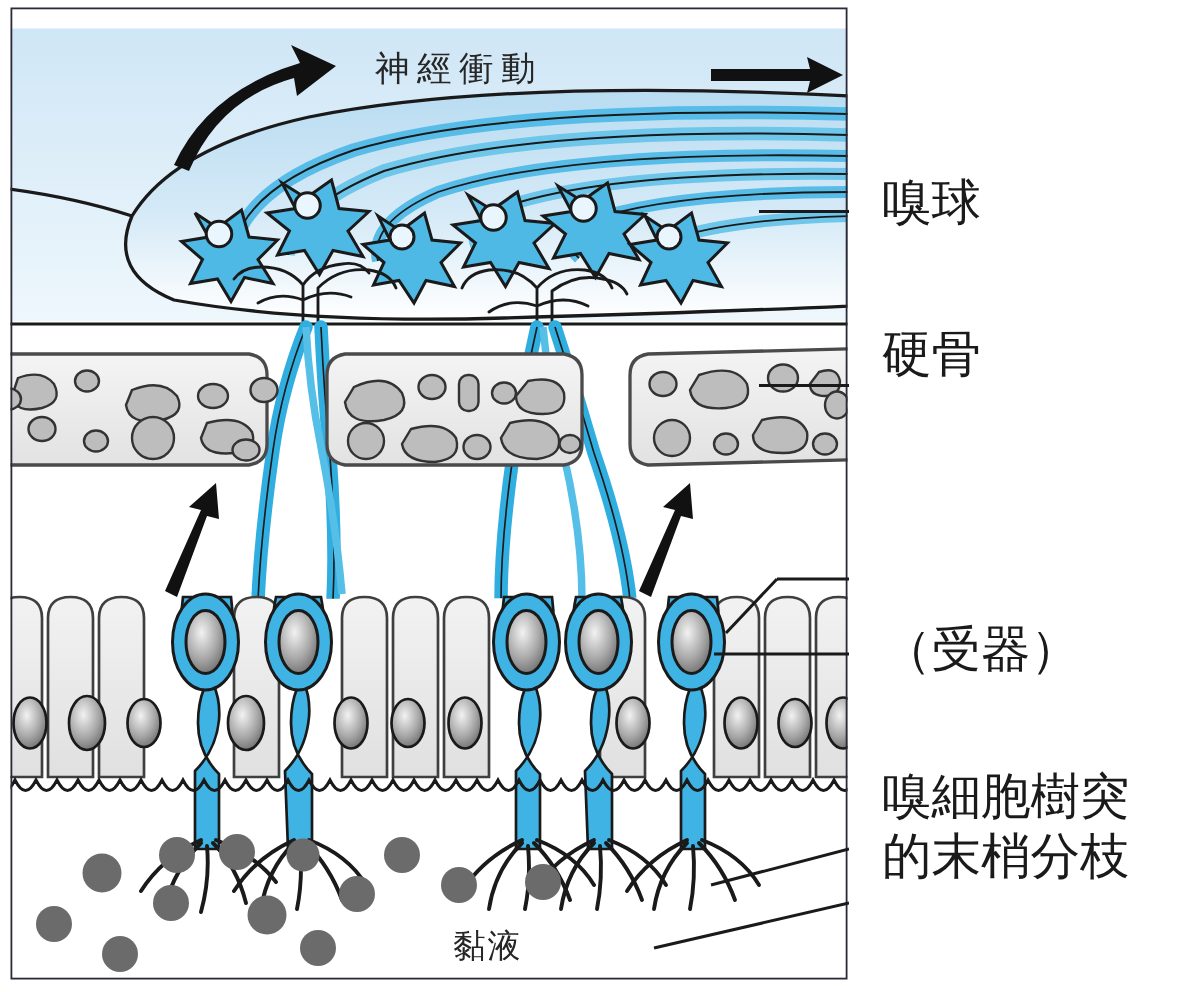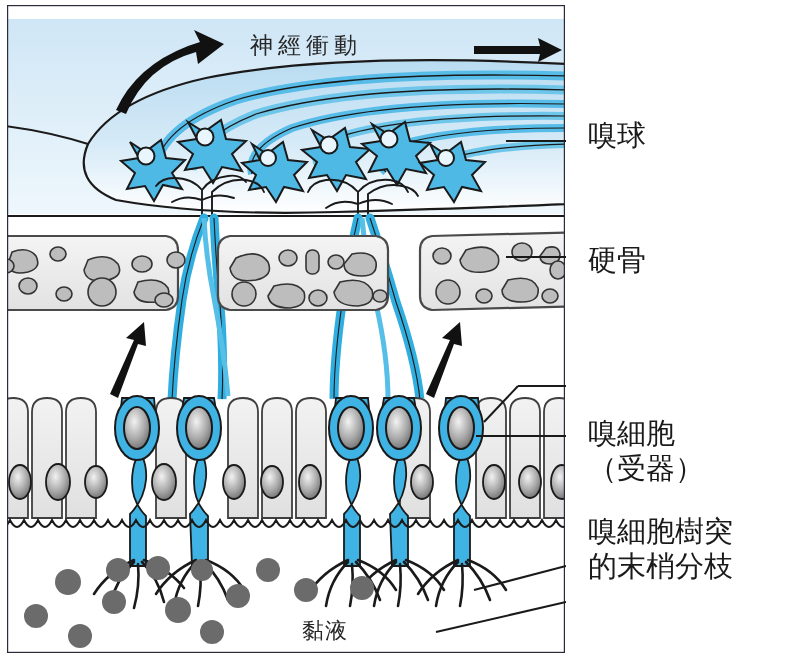--- a/index.html
+++ b/index.html
@@ -2,22 +2,22 @@
 <html><head>
 <meta charset="utf-8">
 <title>Olfactory System Diagram</title>
 <style>
   html,body{margin:0;padding:0;background:#ffffff;}
   body{width:800px;height:661px;overflow:hidden;
        font-family:"DejaVu Sans","Liberation Sans",sans-serif;}
   #root{position:relative;width:640px;height:661px;background:#fff;}
   #figure{position:absolute;left:6px;top:4px;width:560px;height:650px;}
   svg.layer{position:absolute;left:0;top:0;}
-  .label{position:absolute;color:#1a1a1a;font-size:29px;line-height:1.22;
-         font-family:Liberation Sans, sans-serif;white-space:pre;}
+  .label{position:absolute;color:#1a1a1a;font-size:33px;line-height:1.22;
+         font-family:Liberation Mono, monospace;white-space:pre;}
   .inlabel{position:absolute;color:#262626;font-size:23px;letter-spacing:5px;
            font-family:"DejaVu Sans","Liberation Sans",sans-serif;white-space:pre;}
   .inlabel.mucus{font-size:22px;letter-spacing:1px;}
 </style>
 </head>
 <body>
 
 <div id="root">
 
   <div id="figure">
@@ -313,25 +313,24 @@
       <path d="M 468 42 L 534 42 L 532 34 L 556 46 L 532 58 L 534 50 L 468 50 Z" fill="#111"></path>
     </svg>
 
     <div class="inlabel" style="left:244px;top:26px;">神經衝動</div>
 
     <div class="inlabel mucus" style="left:296px;top:612px;">黏液</div>
   </div>
 
   <div class="label" style="left:588px;top:118px;">嗅球</div>
 
-  <div class="label" style="left:588px;top:243px;">硬骨</div>
+  <div class="label" style="left:588px;top:219px;">硬骨</div>
 
 
   <div style="position:absolute;left:588px;top:416px;">
-    <div class="label" style="position:static;">嗅細胞</div>
     <div class="label" style="position:static;">（受器）</div>
   </div>
 
   <div style="position:absolute;left:588px;top:514px;">
     <div class="label" style="position:static;">嗅細胞樹突</div>
     <div class="label" style="position:static;text-align:center;">的末梢分枝</div>
   </div>
 
 </div>
 

